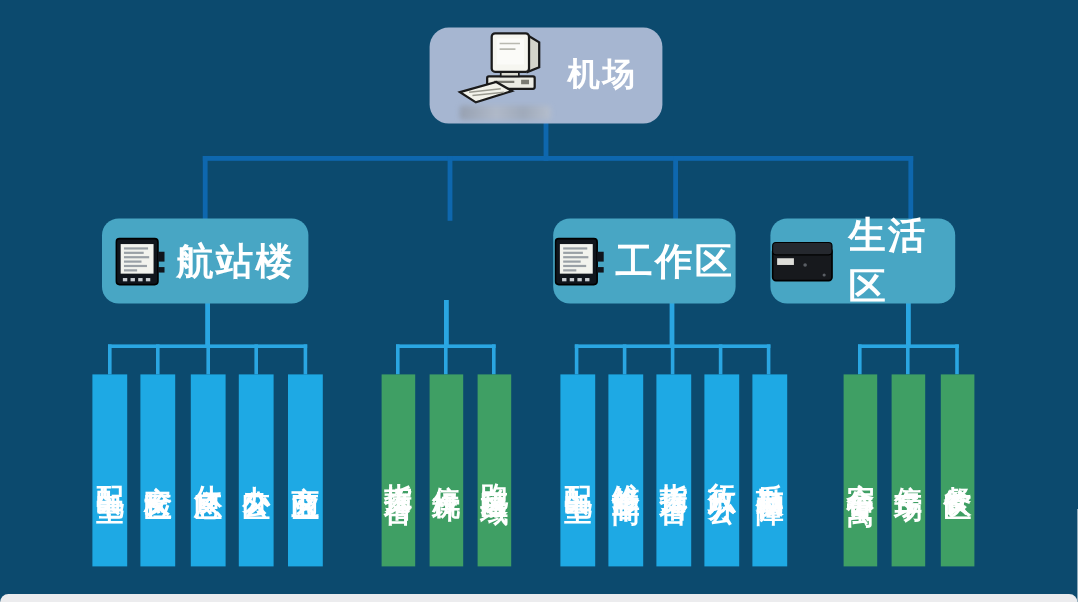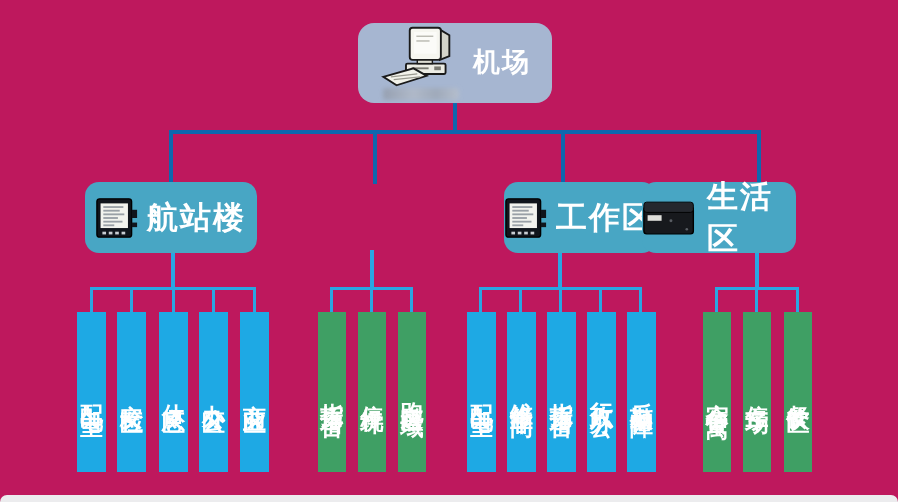--- a/index.html
+++ b/index.html
@@ -1,17 +1,17 @@
 <!DOCTYPE html>
 <html><head>
 <meta charset="utf-8">
 <style>
   html,body { margin:0; padding:0; background:#fff; }
   .canvas {
-    position:relative; width:898px; height:502px; background:#be185d;
+    position:relative; width:898px; height:502px; background:#0c4a6e;
     font-family:"Liberation Sans", sans-serif; overflow:hidden;
   }
 
   
   .ln { position:absolute; }
   .l1 { background:#0e67ae; }
   .l2 { background:#2aa6e2; }
   .l1.v { width:4px; }
   .l1.h { height:4px; }
   .l2.stem { width:4px; }
@@ -136,21 +136,21 @@
         <rect x="7" y="39" width="4" height="3" fill="#c8cdd2"></rect>
           <rect x="14" y="39" width="4" height="3" fill="#c8cdd2"></rect>
         <rect x="21" y="39" width="4" height="3" fill="#c8cdd2"></rect>
           <rect x="28" y="39" width="4" height="3" fill="#c8cdd2"></rect>
       </svg>
     </span>
     <span>航站楼</span>
   </div>
 
 
-  <div class="node branch" style="left:504px;width:152px">
+  <div class="node branch" style="left:461px;width:152px">
     <span class="bicon">
       <svg width="42" height="46" viewBox="0 0 46 48">
         <rect x="1" y="3" width="38" height="42" rx="3" fill="#10151c" stroke="#000" stroke-width="1.5"></rect>
         <rect x="39" y="15" width="6" height="9" fill="#10151c"></rect>
         <rect x="39" y="29" width="6" height="5" fill="#10151c"></rect>
         <rect x="5" y="8" width="30" height="27" fill="#f2f3ee"></rect>
         <rect x="8" y="11" width="22" height="2" fill="#99a0a6"></rect>
           <rect x="8" y="15" width="18" height="2" fill="#99a0a6"></rect>
         <rect x="8" y="19" width="23" height="2" fill="#99a0a6"></rect>
           <rect x="8" y="23" width="16" height="2" fill="#99a0a6"></rect>

